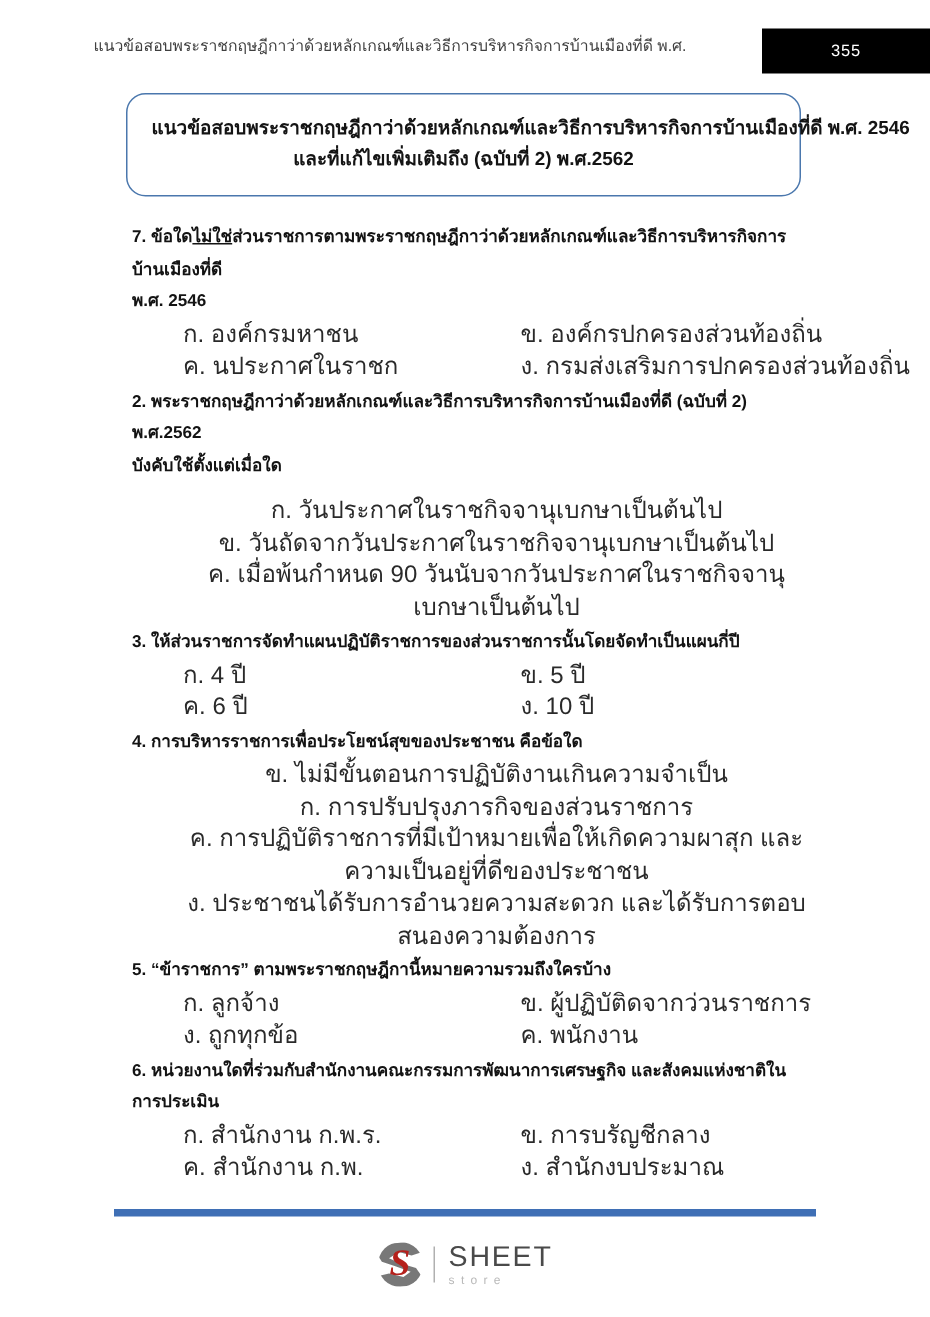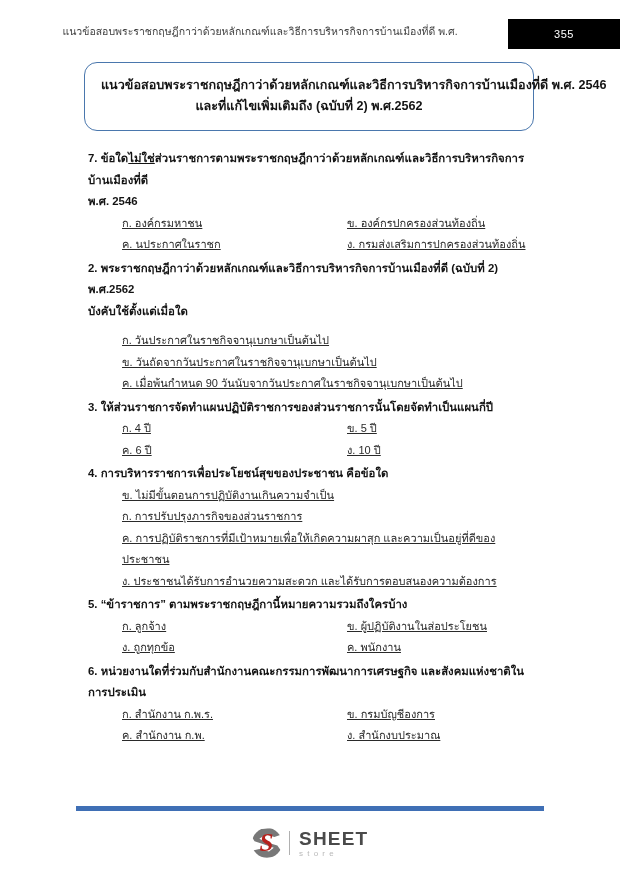--- a/index.html
+++ b/index.html
@@ -97,27 +97,27 @@
     grid-template-columns: 225px 1fr;
     row-gap: 0px;
     column-gap: 0px;
     padding-left: 34px;
     box-sizing: border-box;
   }
   
   .choices.stack {
     padding-left: 34px;
     box-sizing: border-box;
+    text-align: center;
   }
   .choice {
-    font-size: 11px;
+    font-size: 16px;
     line-height: 21.5px;
     color: #2a2a2a;
     white-space: nowrap;
-    text-decoration: underline;
   }
   .choices.stack .choice { white-space: normal; }
 
   .gap-sm { height: 8px; }
 
   
   .footer {
     position: absolute;
     left: 0;
     top: 806px;
@@ -175,21 +175,21 @@
   .logo-divider {
     width: 1.5px;
     height: 24px;
     background: #b0b0b0;
     margin-right: 9px;
     flex: none;
   }
   .logo-text { line-height: 1; }
   .logo-wordmark {
     font-size: 19px;
-    font-weight: bold;
+    font-weight: normal;
     letter-spacing: 1.2px;
     color: #4a4a4a;
   }
   .logo-subword {
     font-size: 8px;
     letter-spacing: 4.2px;
     color: #b9b9b9;
     margin-top: 2px;
   }
 </style>
@@ -247,31 +247,31 @@
       <div class="choice">ก. การปรับปรุงภารกิจของส่วนราชการ</div>
       <div class="choice">ค. การปฏิบัติราชการที่มีเป้าหมายเพื่อให้เกิดความผาสุก และความเป็นอยู่ที่ดีของประชาชน</div>
       <div class="choice">ง. ประชาชนได้รับการอำนวยความสะดวก และได้รับการตอบสนองความต้องการ</div>
     </div>
   </div>
 
   <div class="question">
     <div class="q-stem">5. “ข้าราชการ” ตามพระราชกฤษฎีกานี้หมายความรวมถึงใครบ้าง</div>
     <div class="choices grid">
       <div class="choice">ก. ลูกจ้าง</div>
-      <div class="choice">ข. ผู้ปฏิบัติงานในส่อประโยชน</div>
+      <div class="choice">ข. ผู้ปฏิบัติดจากว่วนราชการ</div>
       <div class="choice">ง. ถูกทุกข้อ</div>
       <div class="choice">ค. พนักงาน</div>
     </div>
   </div>
 
   <div class="question">
     <div class="q-stem">6. หน่วยงานใดที่ร่วมกับสำนักงานคณะกรรมการพัฒนาการเศรษฐกิจ  และสังคมแห่งชาติในการประเมิน</div>
     <div class="choices grid">
       <div class="choice">ก. สำนักงาน ก.พ.ร.</div>
-      <div class="choice">ข. กรมบัญชีองการ</div>
+      <div class="choice">ข. การบรัญชีกลาง</div>
       <div class="choice">ค. สำนักงาน ก.พ.</div>
       <div class="choice">ง. สำนักงบประมาณ</div>
     </div>
   </div>
 
 </div>
 
 <div class="footer">
   <div class="footer-rule"></div>
   <div class="footer-logo">

